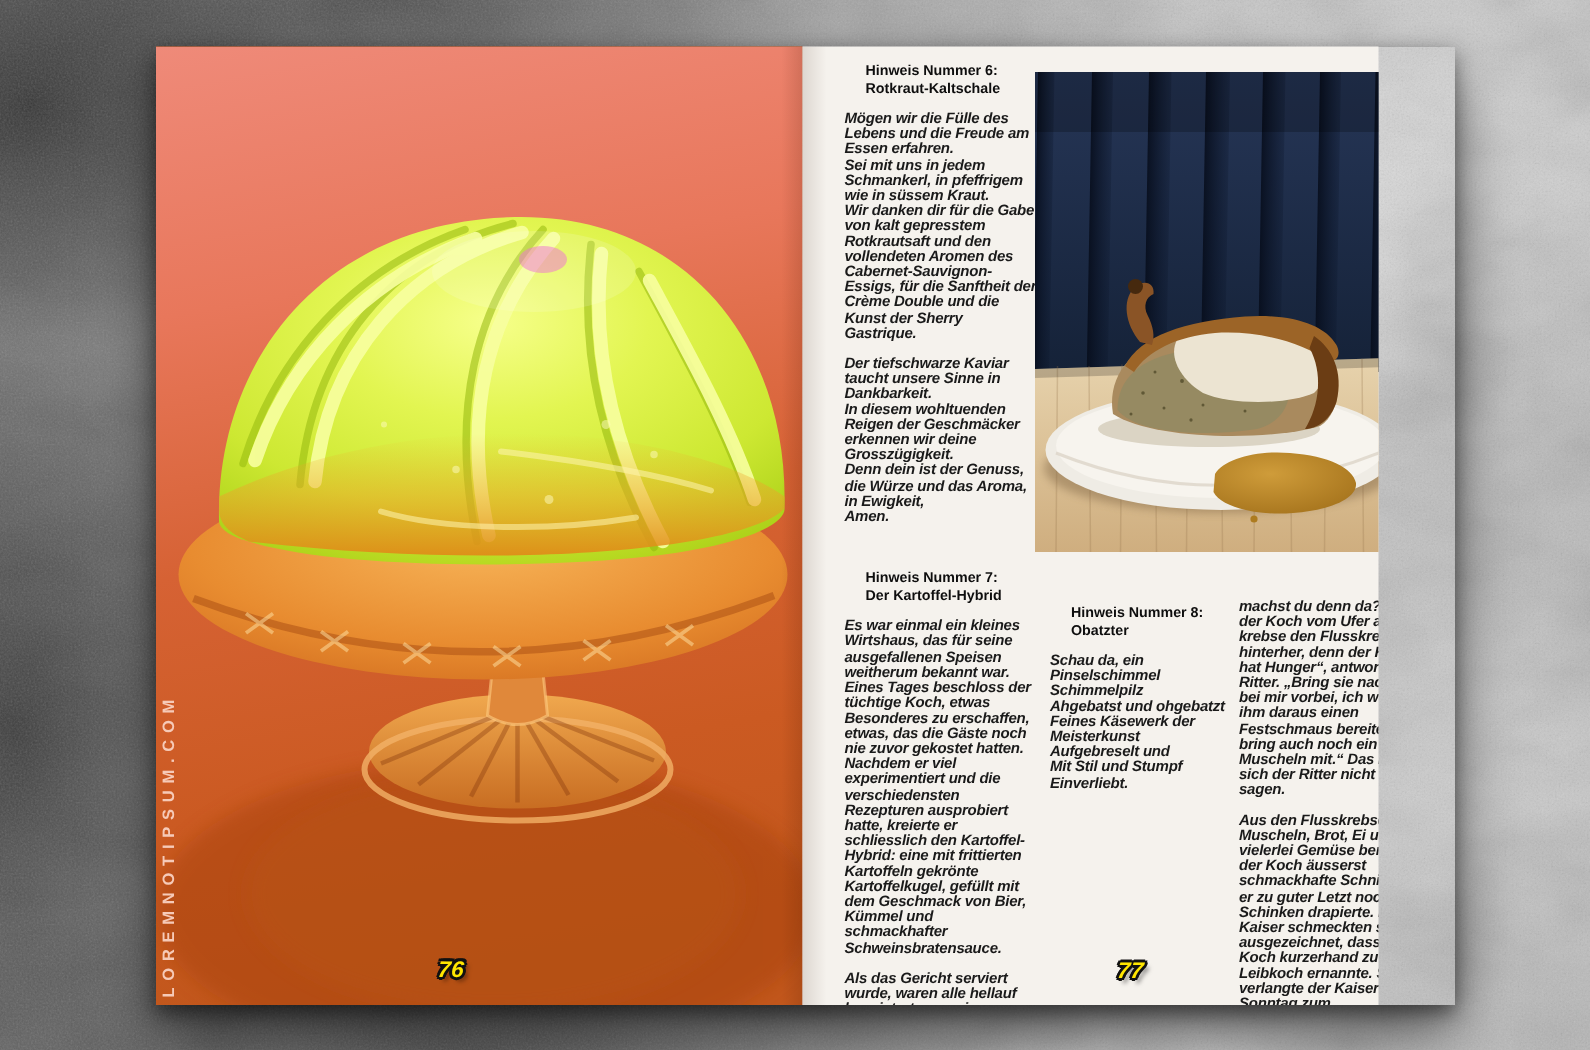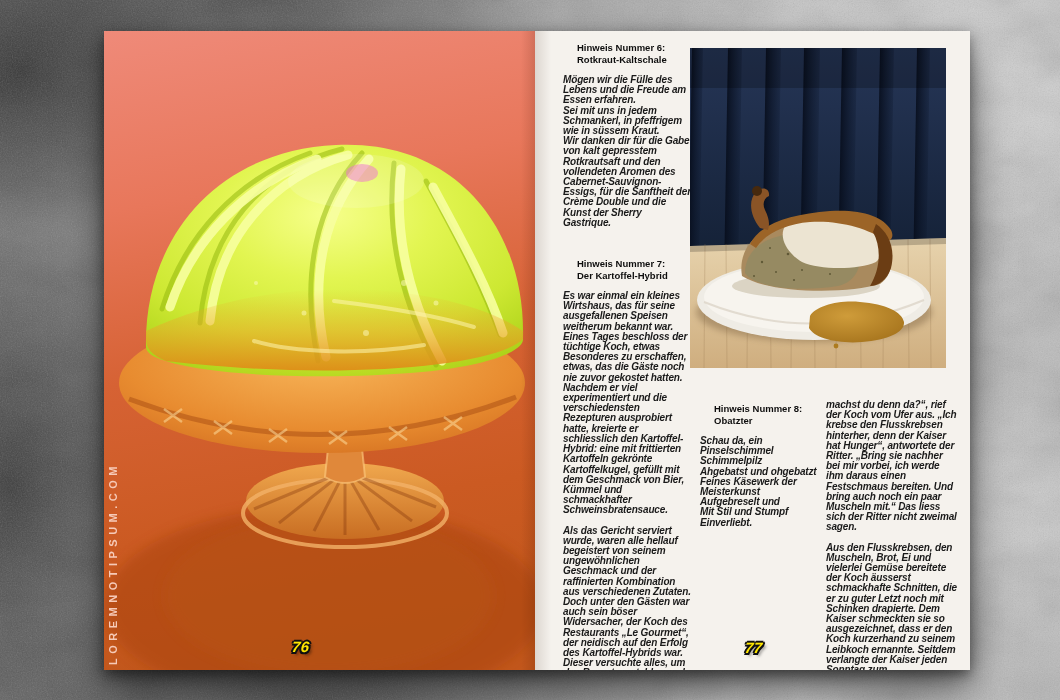--- a/index.html
+++ b/index.html
@@ -15,21 +15,21 @@
       radial-gradient(420px 130px at 25% 0%, rgba(0,0,0,.40), transparent 70%),
       linear-gradient(100deg,#7c7c7c 0%,#949494 28%,#b5b5b5 55%,#cecece 78%,#bdbdbd 100%);
   }
   .noise{position:absolute;inset:0;width:100%;height:100%;pointer-events:none;}
   .spread{
     position:absolute;left:104px;top:31px;width:866px;height:639px;
     box-shadow:0 18px 38px rgba(0,0,0,.55), 0 5px 12px rgba(0,0,0,.45);
   }
   .page{position:absolute;top:0;height:639px;overflow:hidden;}
   .page-left{left:0;width:431px;background:#cf5a22;}
-  .page-right{left:431px;width:435px;background:#f5f2ed;}
+  .page-right{left:431px;width:384px;background:#f5f2ed;}
   .photoL{position:absolute;inset:0;width:100%;height:100%;display:block;}
   .edgeL{position:absolute;right:0;top:0;bottom:0;width:14px;
     background:linear-gradient(270deg,rgba(70,20,0,.16),transparent);}
   .gutter{position:absolute;left:0;top:0;bottom:0;width:16px;
     background:linear-gradient(90deg,rgba(60,30,15,.13),transparent);}
   .vert{
     position:absolute;left:3px;bottom:5px;height:218px;
     writing-mode:vertical-rl;transform:rotate(180deg);
     color:#f6cab8;font-size:11px;font-weight:700;letter-spacing:4.5px;
   }
@@ -182,20 +182,24 @@
 
     <div class="page page-right">
       <div class="gutter"></div>
 
       <div class="col col1">
         <div class="h">Hinweis Nummer 6:
 Rotkraut-Kaltschale</div>
         <p class="b">Mögen wir die Fülle des Lebens und die Freude am Essen erfahren.
 Sei mit uns in jedem Schmankerl, in pfeffrigem wie in süssem Kraut.
 Wir danken dir für die Gabe von kalt gepresstem Rotkrautsaft und den vollendeten Aromen des Cabernet-Sauvignon-Essigs, für die Sanftheit der Crème Double und die Kunst der Sherry Gastrique.</p>
+        <p class="b">Der tiefschwarze Kaviar taucht unsere Sinne in Dankbarkeit.
+In diesem wohltuenden Reigen der Geschmäcker erkennen wir deine Grosszügigkeit.
+Denn dein ist der Genuss, die Würze und das Aroma, in Ewigkeit,
+Amen.</p>
         <div class="h mt7">Hinweis Nummer 7:
 Der Kartoffel-Hybrid</div>
         <p class="b">Es war einmal ein kleines Wirtshaus, das für seine ausgefallenen Speisen weitherum bekannt war. Eines Tages beschloss der tüchtige Koch, etwas Besonderes zu erschaffen, etwas, das die Gäste noch nie zuvor gekostet hatten. Nachdem er viel experimentiert und die verschiedensten Rezepturen ausprobiert hatte, kreierte er schliesslich den Kartoffel-Hybrid: eine mit frittierten Kartoffeln gekrönte Kartoffelkugel, gefüllt mit dem Geschmack von Bier, Kümmel und schmackhafter Schweinsbratensauce.</p>
         <p class="b">Als das Gericht serviert wurde, waren alle hellauf begeistert von seinem ungewöhnlichen Geschmack und der raffinierten Kombination aus verschiedenen Zutaten. Doch unter den Gästen war auch sein böser Widersacher, der Koch des Restaurants „Le Gourmet“, der neidisch auf den Erfolg des Kartoffel-Hybrids war. Dieser versuchte alles, um das Rezept zu stehlen und es als sein eigenes auszugeben. Glücklicherweise konnte der Koch vom kleinen Wirtshaus ihn aufhalten und das wahre Rezept vom Kartoffel-Hybrid bleibt bis heute ein gut gehütetes Geheimnis.</p>
       </div>
 
       <svg class="photoR" viewBox="0 0 256 320" preserveAspectRatio="none" role="img">
         <defs>
           <linearGradient id="wallG" x1="0" y1="0" x2="0" y2="1">
             <stop offset="0" stop-color="#263657"></stop>

